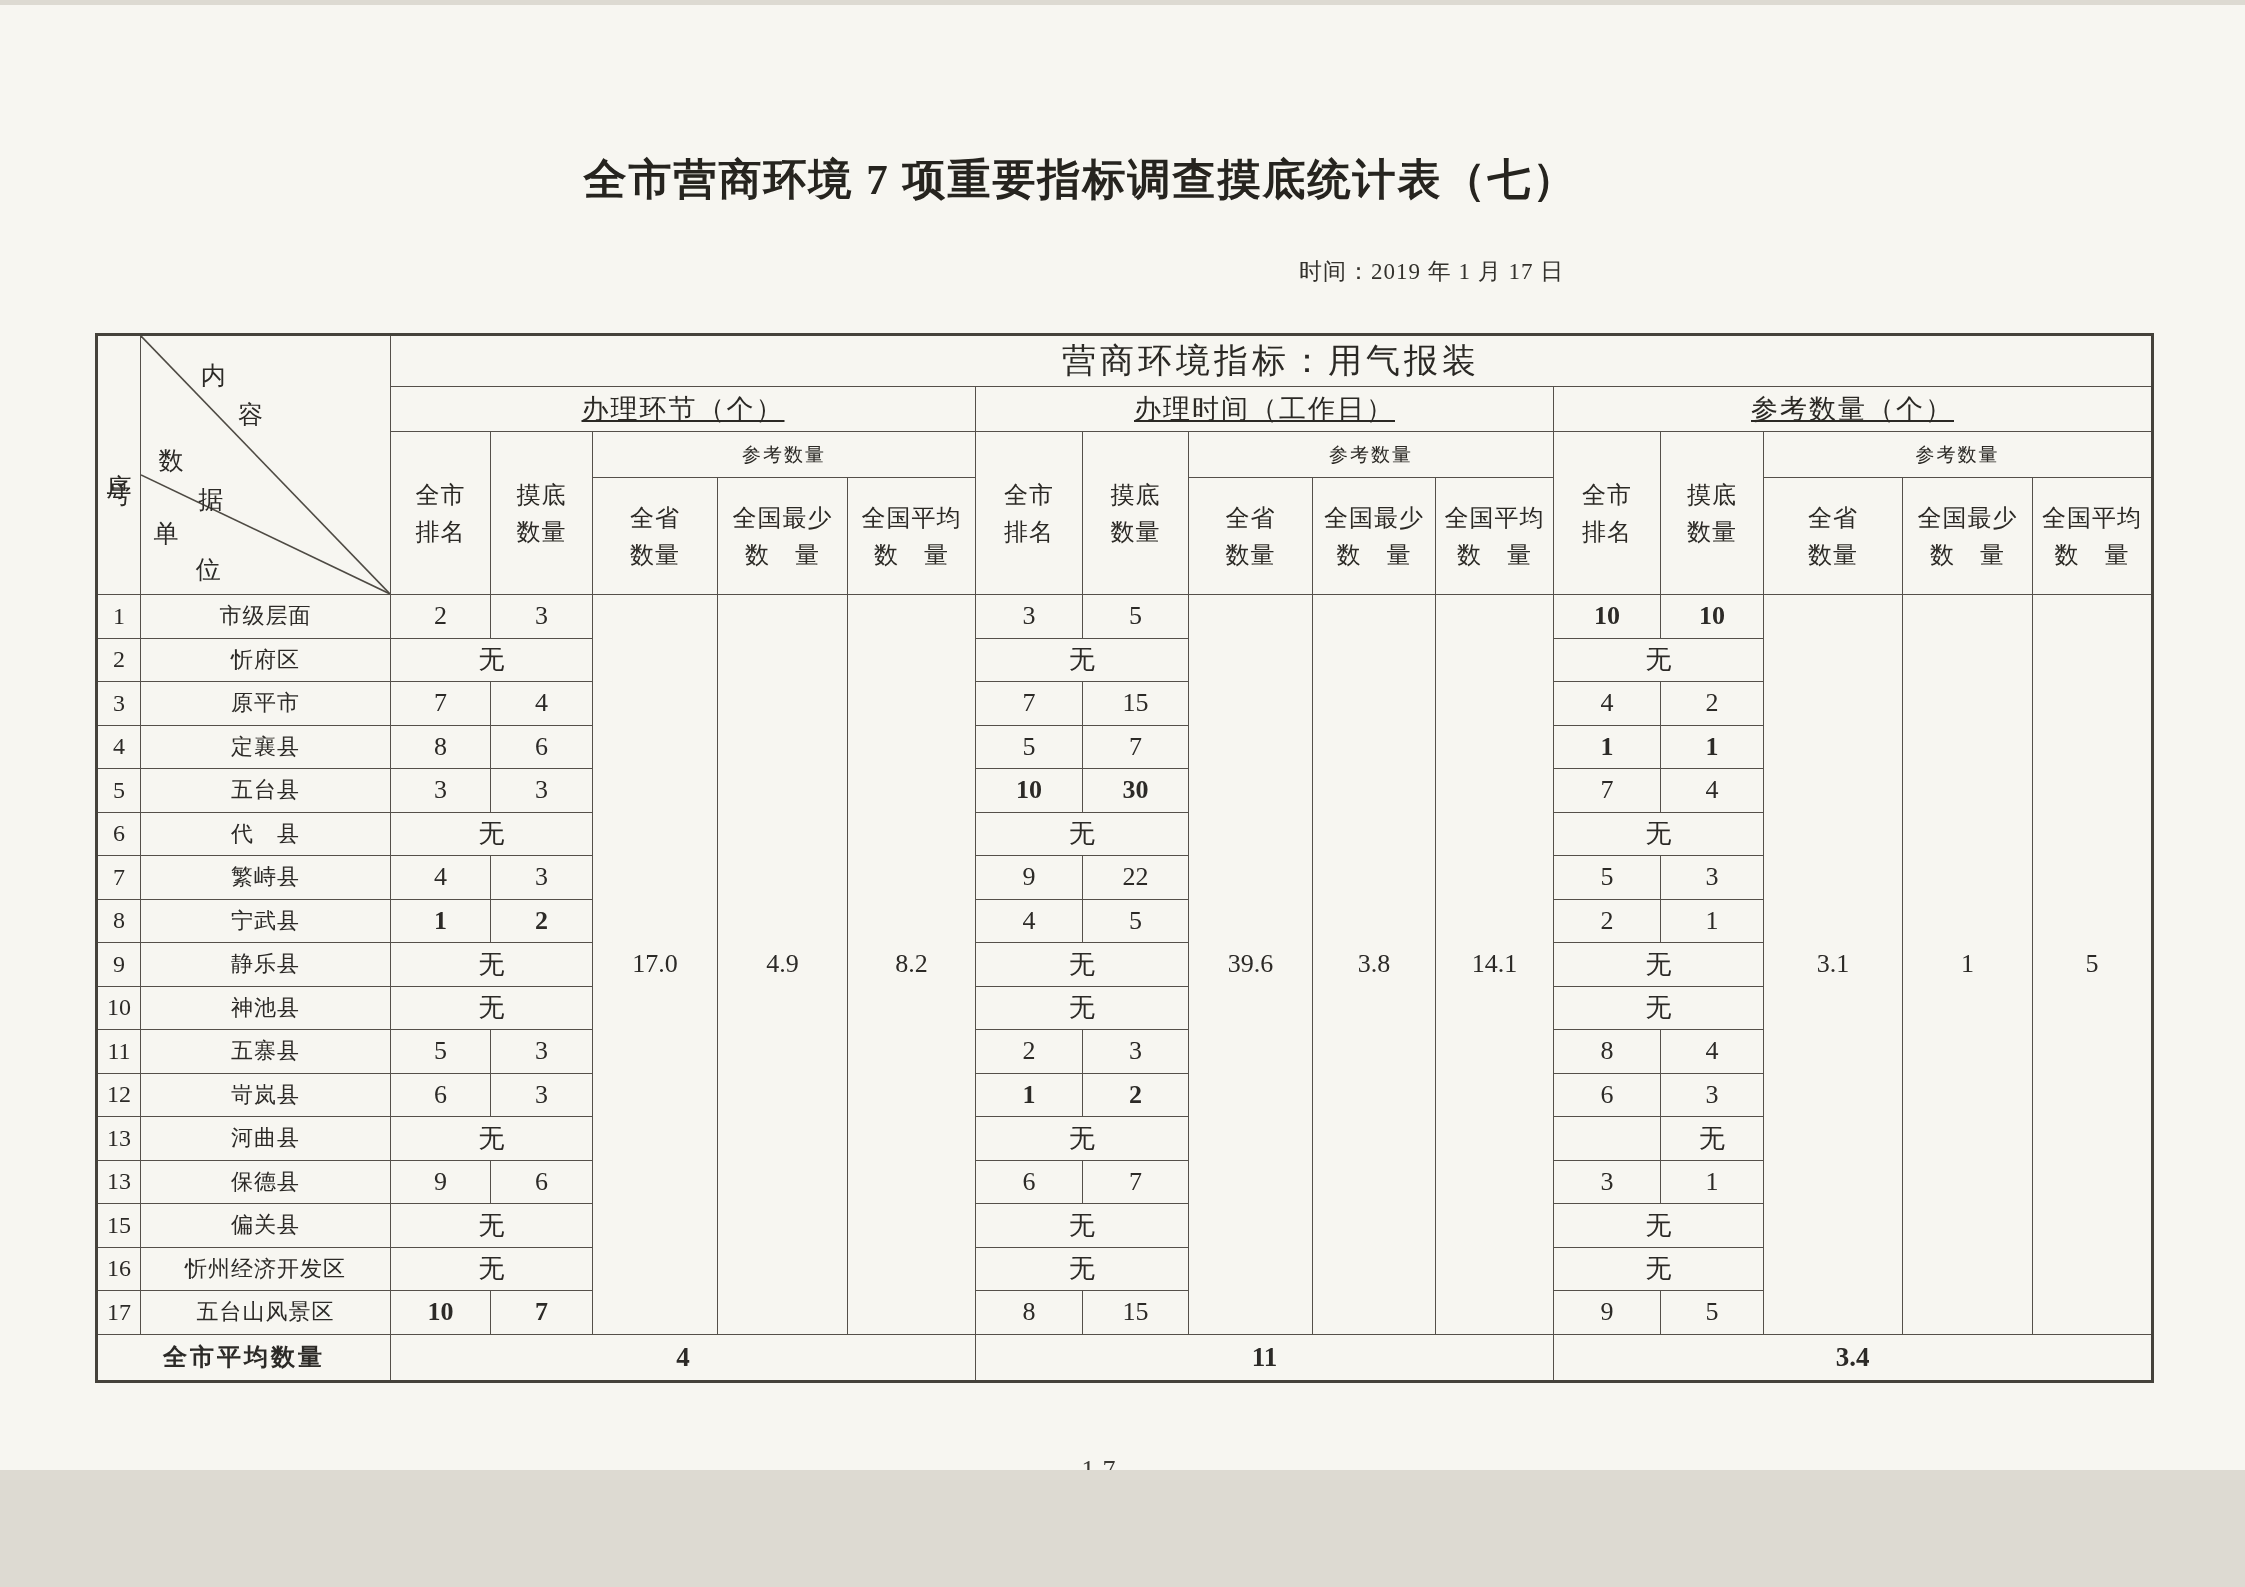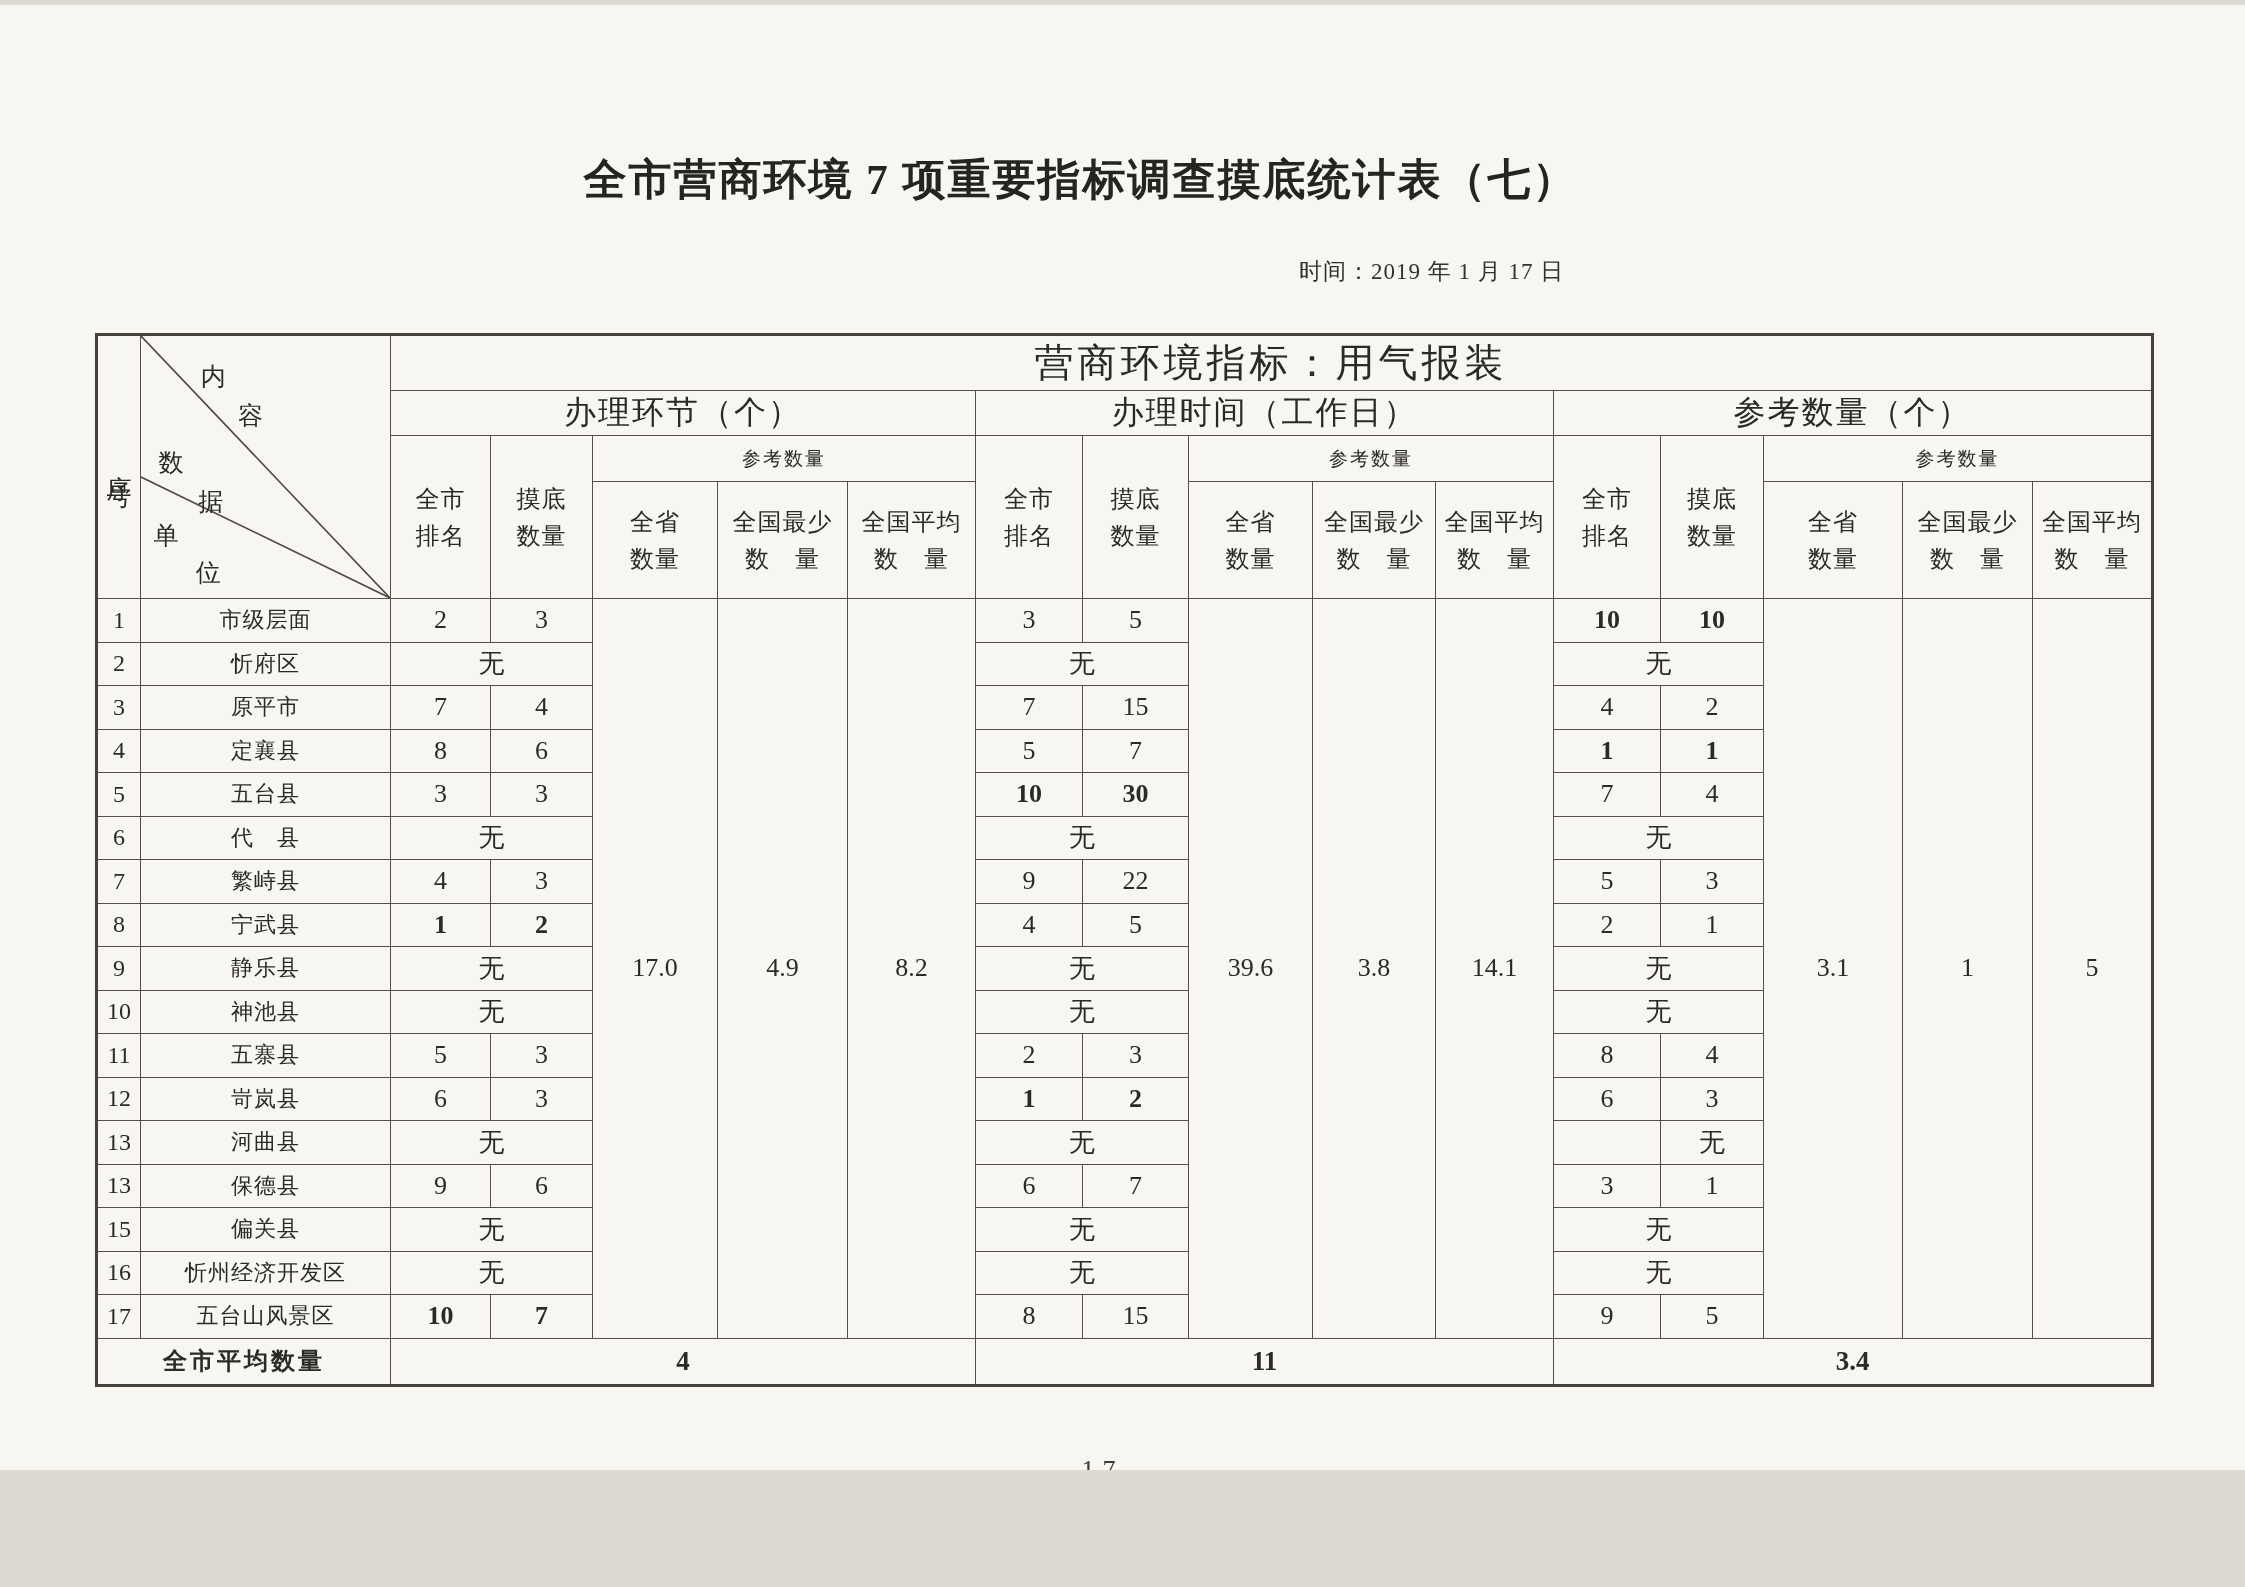--- a/index.html
+++ b/index.html
@@ -21,23 +21,23 @@
     position:absolute;left:95px;top:328px;width:2058px;
     border-collapse:collapse;table-layout:fixed;
     border:3px solid #45423b;
   }
   .main th,.main td{
     border:1.6px solid #55504a;padding:0;text-align:center;vertical-align:middle;
     font-weight:400;overflow:hidden;
   }
   thead th{font-family:"Liberation Sans","DejaVu Sans",sans-serif;font-weight:700;color:#2b2925;}
   tr.h1{height:52px;}
-  th.indicator{font-size:39px;letter-spacing:4px;}
+  th.indicator{font-size:34px;letter-spacing:4px;}
   tr.h2{height:45px;}
-  .h2 th{font-size:32px;letter-spacing:2px;}
+  .h2 th{font-size:27px;letter-spacing:2px;text-decoration:underline;}
   tr.h3{height:46px;}
   th.refhead{font-size:19px;letter-spacing:2px;font-family:Liberation Serif, serif;}
   tr.h4{height:117px;}
   th.pair,.h4 th{font-size:24px;white-space:pre-line;line-height:1.55;letter-spacing:1px;}
   th.seqhead{font-weight:400;}
   .vert{
     writing-mode:vertical-rl;display:inline-block;
     font-family:"Liberation Serif","DejaVu Serif",serif;
     font-size:25px;letter-spacing:10px;font-weight:400;
   }

